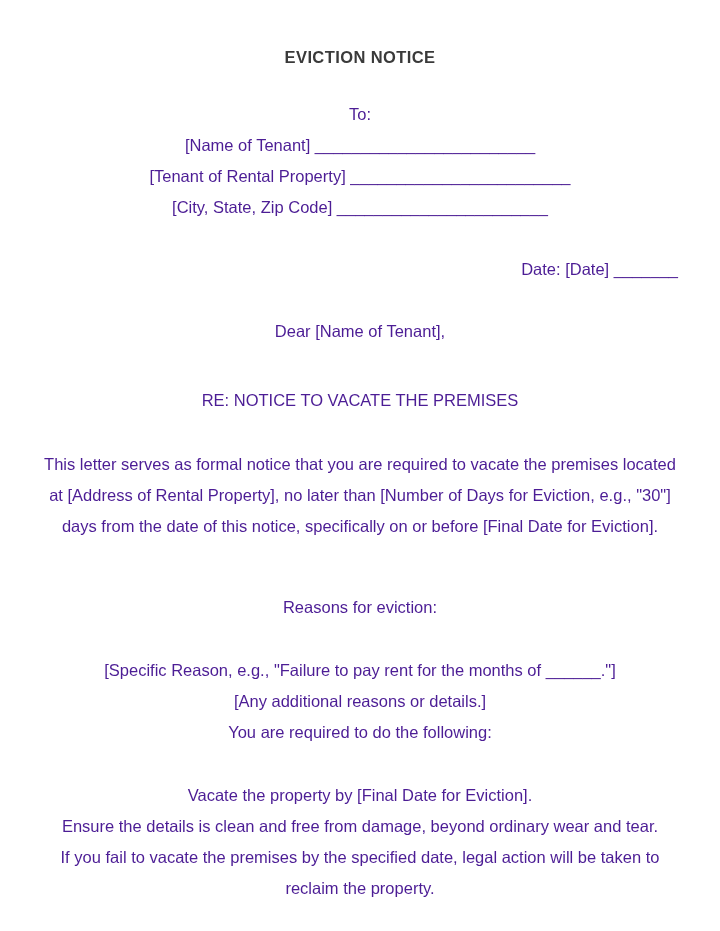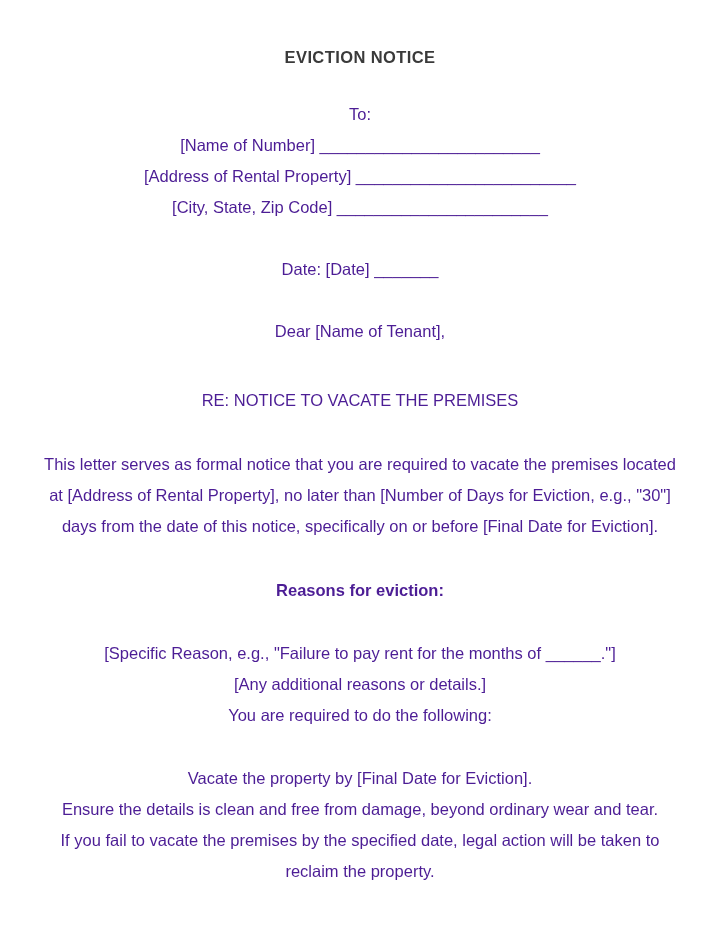--- a/index.html
+++ b/index.html
@@ -35,25 +35,25 @@
 
   .block {
     text-align: center;
     color: #4c1d95;
     font-size: 16.5px;
     line-height: 31px;
     margin: 0;
   }
 
   .block-to        { margin-top: 31px; }
-  .block-date      { margin-top: 31px; }
+  .block-date      { margin-top: 31px; text-align: right; }
   .block-salutation{ margin-top: 31px; }
   .block-subject   { margin-top: 38px; }
   .block-body      { margin-top: 33px; }
-  .block-reasons-h { margin-top: 33px; font-weight: bold; }
+  .block-reasons-h { margin-top: 50px; }
   .block-reasons   { margin-top: 32px; }
   .block-todo      { margin-top: 32px; }
 
   .line {
     display: block;
     white-space: pre-wrap;
   }
 
   .para {
     display: block;
@@ -63,22 +63,22 @@
 </style>
 </head>
 <body>
 
 <div class="page">
 
   <h1 class="doc-title">EVICTION NOTICE</h1>
 
   <div class="block block-to">
     <span class="line">To:</span>
-    <span class="line">[Name of Number] ________________________</span>
-    <span class="line">[Address of Rental Property] ________________________</span>
+    <span class="line">[Name of Tenant] ________________________</span>
+    <span class="line">[Tenant of Rental Property] ________________________</span>
     <span class="line">[City, State, Zip Code] _______________________</span>
   </div>
 
   <div class="block block-date">
     <span class="line">Date: [Date] _______</span>
   </div>
 
   <div class="block block-salutation">
     <span class="line">Dear [Name of Tenant],</span>
   </div>

